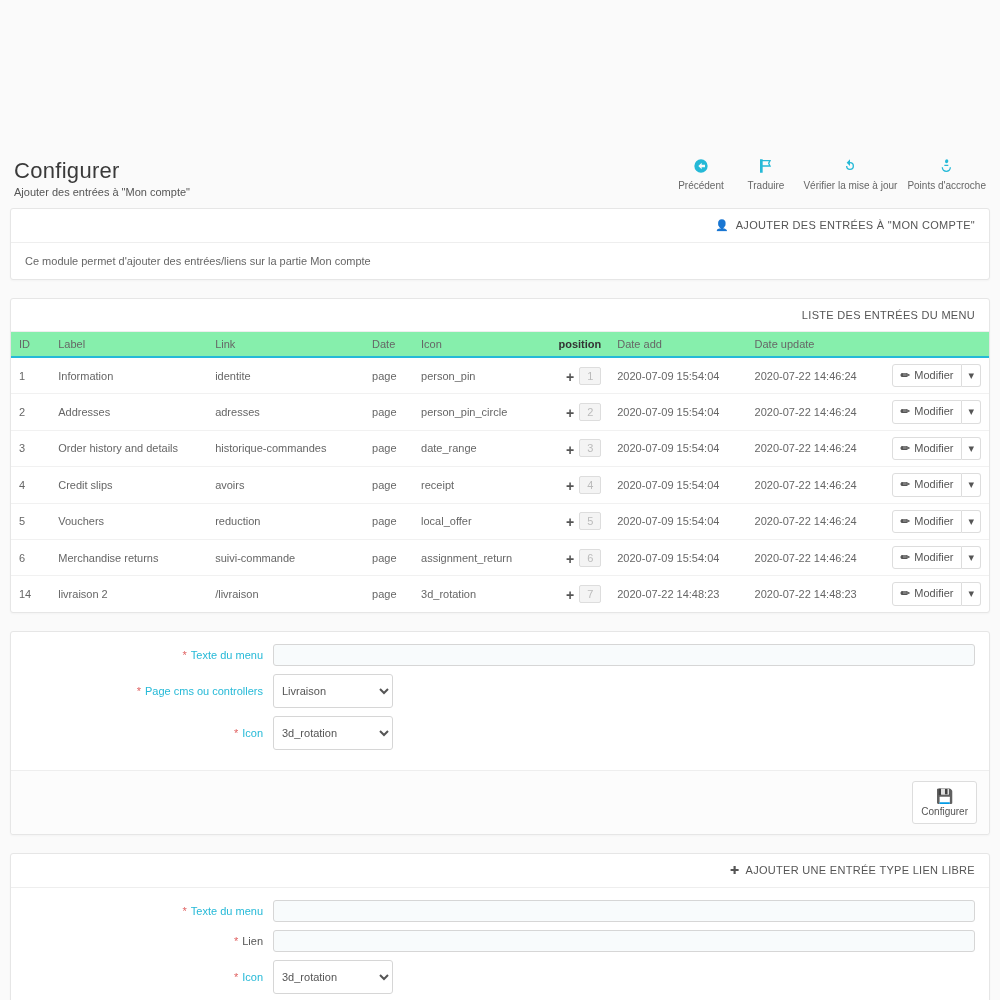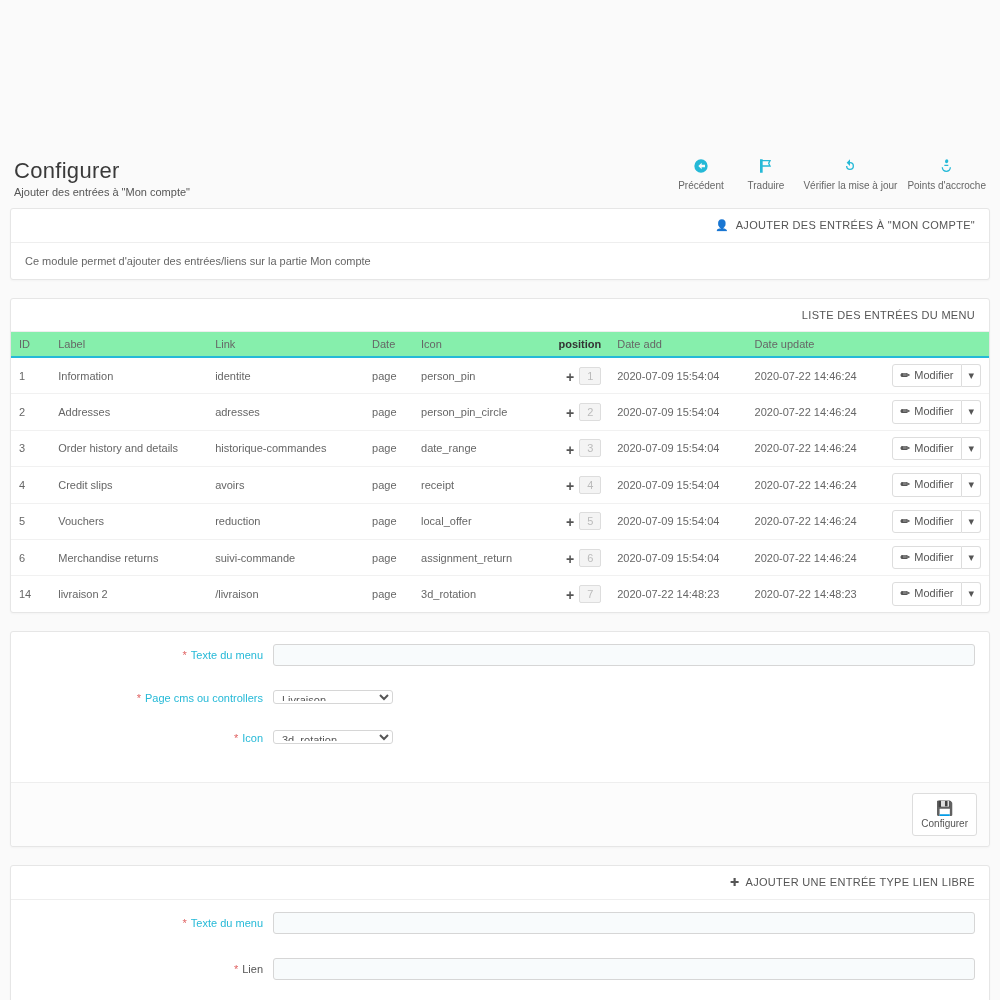--- a/index.html
+++ b/index.html
@@ -23,26 +23,26 @@
   td.poscell { text-align:right; white-space:nowrap; }
   td.poscell .drag { display:inline-block; width:14px; text-align:center; font-weight:bold; color:#555; cursor:grab; margin-right:2px; font-size:14px; vertical-align:middle; }
   td.poscell .posbox { display:inline-block; min-width:22px; padding:2px 7px; border:1px solid #ddd; border-radius:2px; background:#f4f4f4; color:#bbb; text-align:center; }
 
   .btn-group { display:inline-flex; }
   .btn, .btncaret { border:1px solid #ddd; background:#fff; color:#555; font-size:11px; padding:3px 8px; cursor:pointer; line-height:1.4; }
   .btn { border-radius:3px 0 0 3px; display:inline-flex; align-items:center; gap:4px; }
   .btncaret { border-left:none; border-radius:0 3px 3px 0; padding:3px 6px; }
   td.actions { text-align:right; white-space:nowrap; }
 
-  .form-row { display:flex; align-items:center; margin-bottom:24px; }
+  .form-row { display:flex; align-items:center; margin-bottom:8px; }
   .form-row label { width:248px; text-align:right; padding-right:10px; color:#25b9d7; font-size:11px; }
   .form-row label .req { color:#e06262; margin-right:4px; }
   .form-row .ctrl { flex:1; }
   .form-row input[type=text]{ width:100%; border:1px solid #d6d6d6; border-radius:3px; background:#f8fbfc; height:22px; padding:2px 6px; font-size:11px; color:#555; }
-  .form-row select { border:1px solid #d6d6d6; border-radius:3px; background:#fff; height:14px; padding:2px 4px; font-size:11px; color:#555; min-width:120px; }
+  .form-row select { border:1px solid #d6d6d6; border-radius:3px; background:#fff; height:34px; padding:2px 4px; font-size:11px; color:#555; min-width:120px; }
 
   .panel-footer { border-top:1px solid #eee; background:#fcfcfc; padding:10px 12px; display:flex; justify-content:flex-end; border-radius:0 0 3px 3px; }
   .savebtn { border:1px solid #ddd; background:#fff; border-radius:3px; padding:6px 8px; display:flex; flex-direction:column; align-items:center; cursor:pointer; font-size:10px; color:#555; gap:2px; }
   .savebtn .sicon { font-size:14px; }
   .pen{display:inline-block;transform:rotate(-45deg);font-weight:bold;}
 
   
   svg.tico { width:16px; height:16px; fill:#25b9d7; display:block; margin:0 auto 4px; }
 </style>
 </head>

